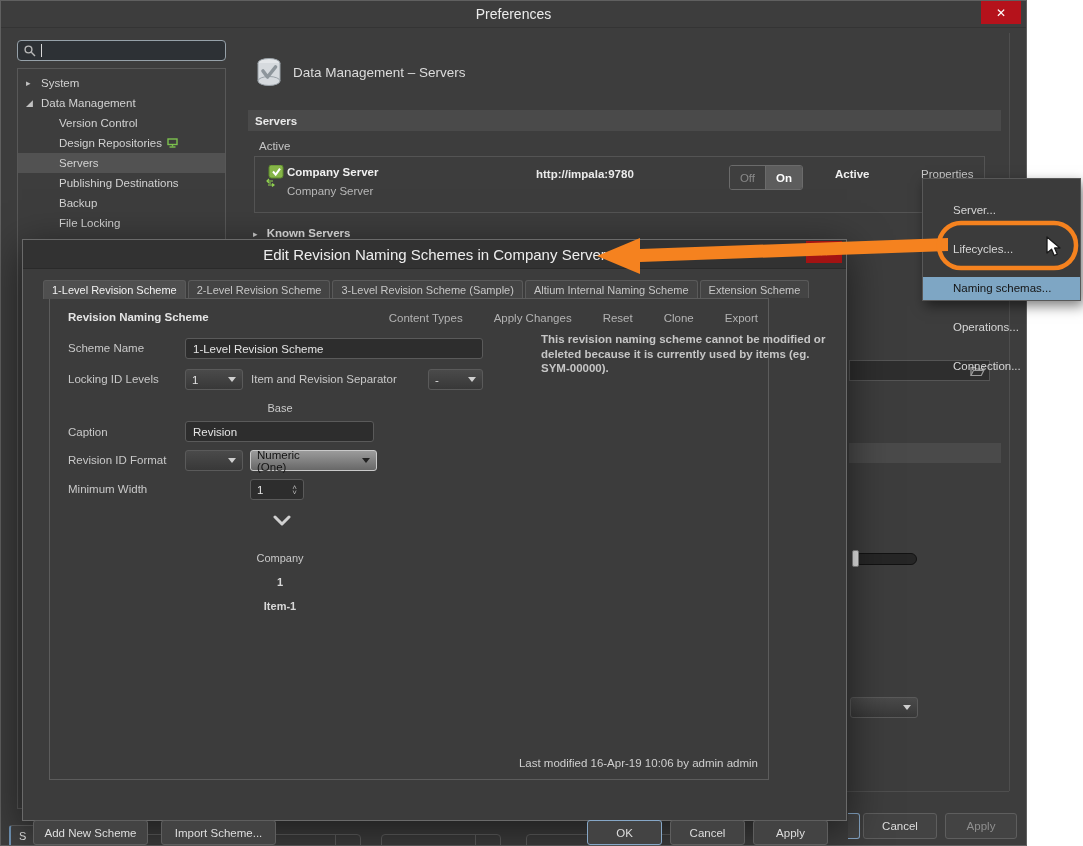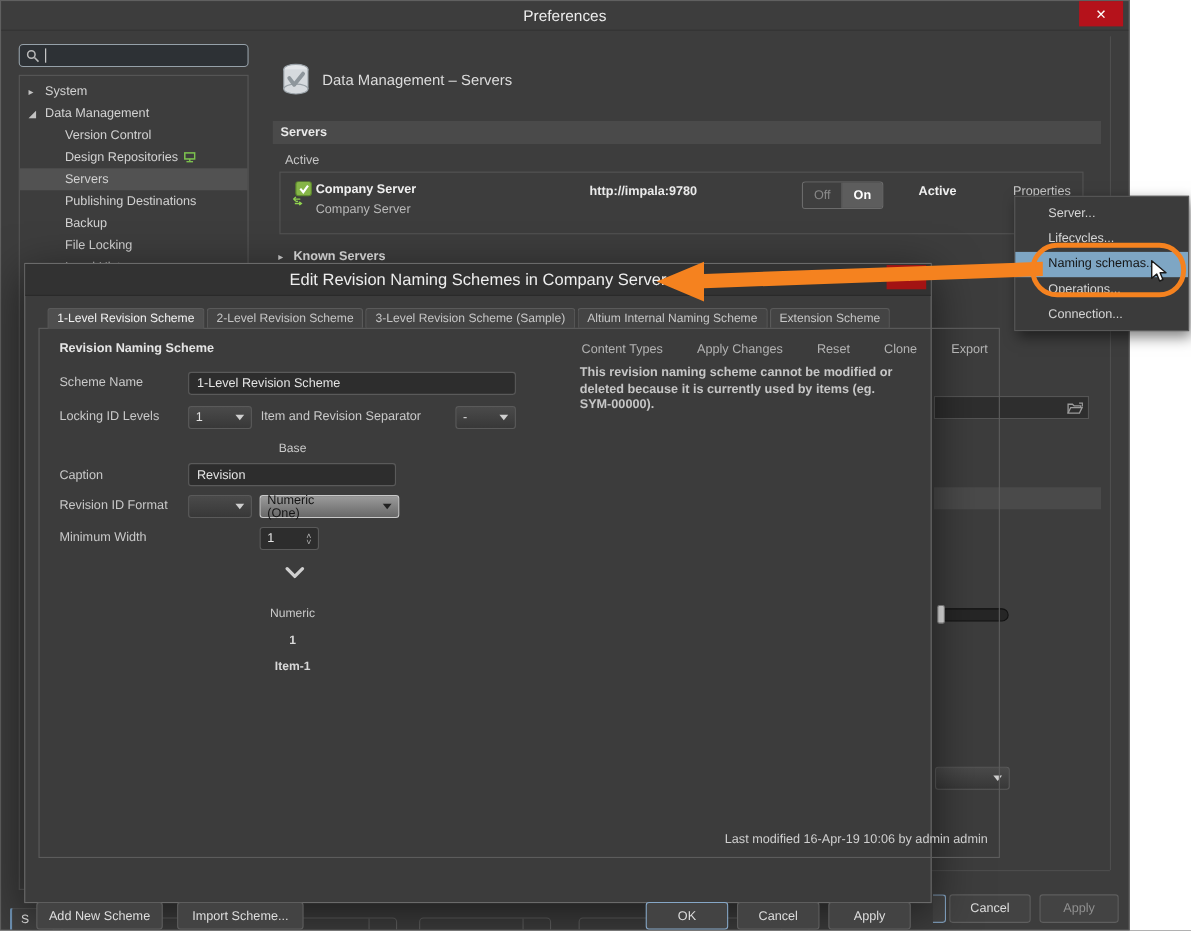--- a/index.html
+++ b/index.html
@@ -124,21 +124,21 @@
     border-bottom:1px solid #2a2a2a;
   }
   .dlg-close { right:4px; top:1px; width:36px; height:22px; background:#a31313; }
   .dlg-tabs { position:absolute; left:20px; top:40px; display:flex; gap:2px; }
   .dlg-tab {
     font-size:11px; color:#c6c6c6; background:#444444;
     border:1px solid #5a5a5a; border-bottom:none; border-radius:3px 3px 0 0;
     padding:3px 8px 2px 8px; height:18px; white-space:nowrap; cursor:default;
   }
   .dlg-tab.active { background:#4f4f4f; color:#f2f2f2; height:19px; position:relative; z-index:2; }
-  .dlg-panel { position:absolute; left:12px; top:58px; width:874px; height:482px; border:1px solid #5c5c5c; }
+  .dlg-panel { position:absolute; left:26px; top:58px; width:720px; height:482px; border:1px solid #5c5c5c; }
 
   .fld-label { position:absolute; font-size:11.5px; color:#c9c9c9; white-space:nowrap; }
   .txt-input {
     position:absolute; background:#2d2d2d; border:1px solid #5a5a5a; border-radius:3px;
     color:#e4e4e4; font-size:11.5px; padding:0 7px; height:21px;
     font-family:"Liberation Sans","DejaVu Sans",sans-serif; outline:none;
   }
   .spinner {
     position:absolute; background:#2d2d2d; border:1px solid #5a5a5a; border-radius:3px;
     height:21px; display:flex; align-items:center; color:#e4e4e4; font-size:11.5px;
@@ -155,21 +155,21 @@
   .ok-btn { border:1px solid #86a7c7; }
   .u-first::first-letter { text-decoration:underline; }
   .section-title { position:absolute; left:18px; top:12px; font-size:11.5px; font-weight:bold; color:#e5e5e5; }
 
   
   .ctx-menu {
     position:absolute; left:922px; top:178px; width:159px; height:123px;
     background:#3b3b3b; border:1px solid #585858; box-shadow:3px 5px 12px rgba(0,0,0,.5);
     z-index:30; padding:4px 0;
   }
-  .ctx-item { height:23px; line-height:23px; padding-left:30px; font-size:11.5px; color:#d6d6d6; cursor:default; }
+  .ctx-item { height:23px; line-height:23px; padding-left:30px; font-size:11.5px; color:#d6d6d6; cursor:default;margin-top:16px; }
   .ctx-item.hl { background:#7ea6c4; color:#141414; }
 
   
   .overlay { position:absolute; left:0; top:0; width:1083px; height:846px; z-index:40; pointer-events:none; }
   .cursor-layer { position:absolute; left:0; top:0; z-index:50; pointer-events:none; }
 </style>
 </head>
 <body>
 
 <div class="prefs-window">
@@ -361,21 +361,21 @@
       <span>1</span>
       <span class="spin-arrows">
         <span>˄</span>
           <span>˅</span>
       </span>
     </div>
 
     <svg class="abs" style="left:223px; top:216px;" width="18" height="12">
       <polyline points="2,2 9,9 16,2" fill="none" stroke="#d0d0d0" stroke-width="3" stroke-linecap="round" stroke-linejoin="round"></polyline>
     </svg>
-    <div class="center-col" style="top:253px;">Numeric</div>
+    <div class="center-col" style="top:253px;">Company</div>
     <div class="center-col bold-val" style="top:277px;">1</div>
     <div class="center-col bold-val" style="top:301px;">Item-1</div>
 
     <div class="last-modified">Last modified 16-Apr-19 10:06 by admin admin</div>
   </div>
 
   <div class="btn dlg-btn" style="left:10px;">Add New Scheme</div>
   <div class="btn dlg-btn" style="left:138px;">Import Scheme...</div>
   <div class="btn dlg-btn sm ok-btn" style="left:564px;">OK</div>
   <div class="btn dlg-btn sm" style="left:647px;">Cancel</div>

